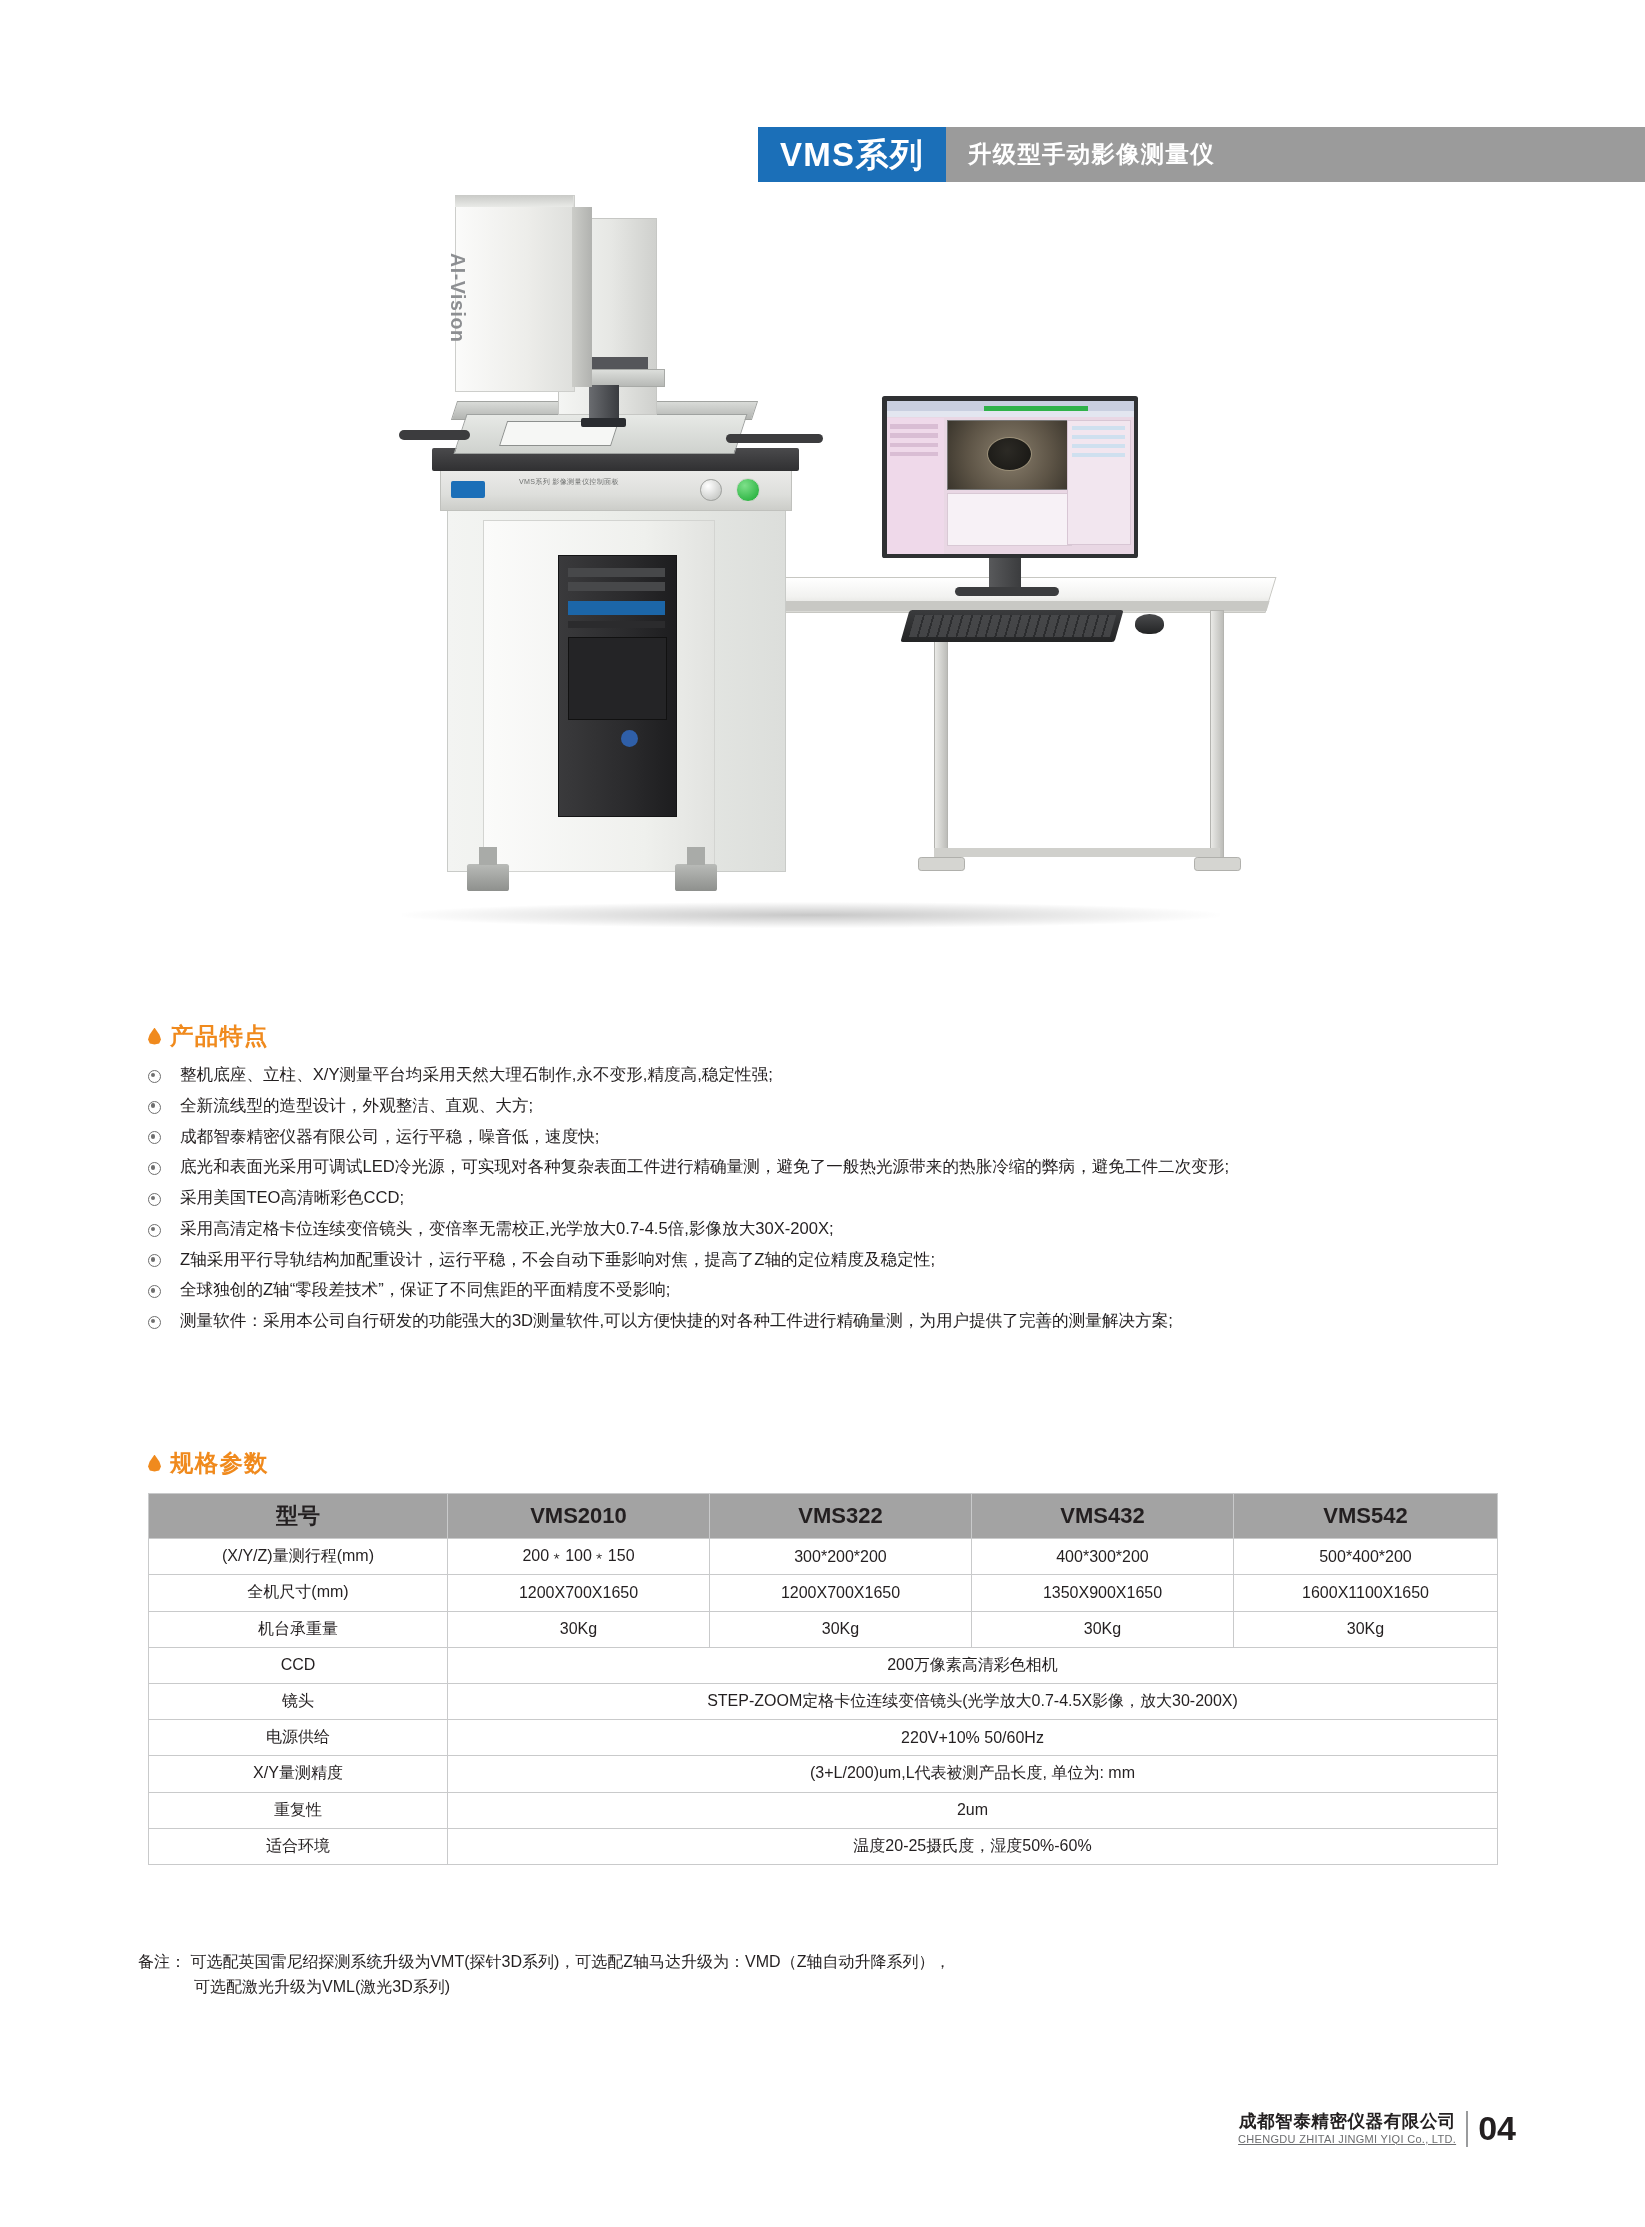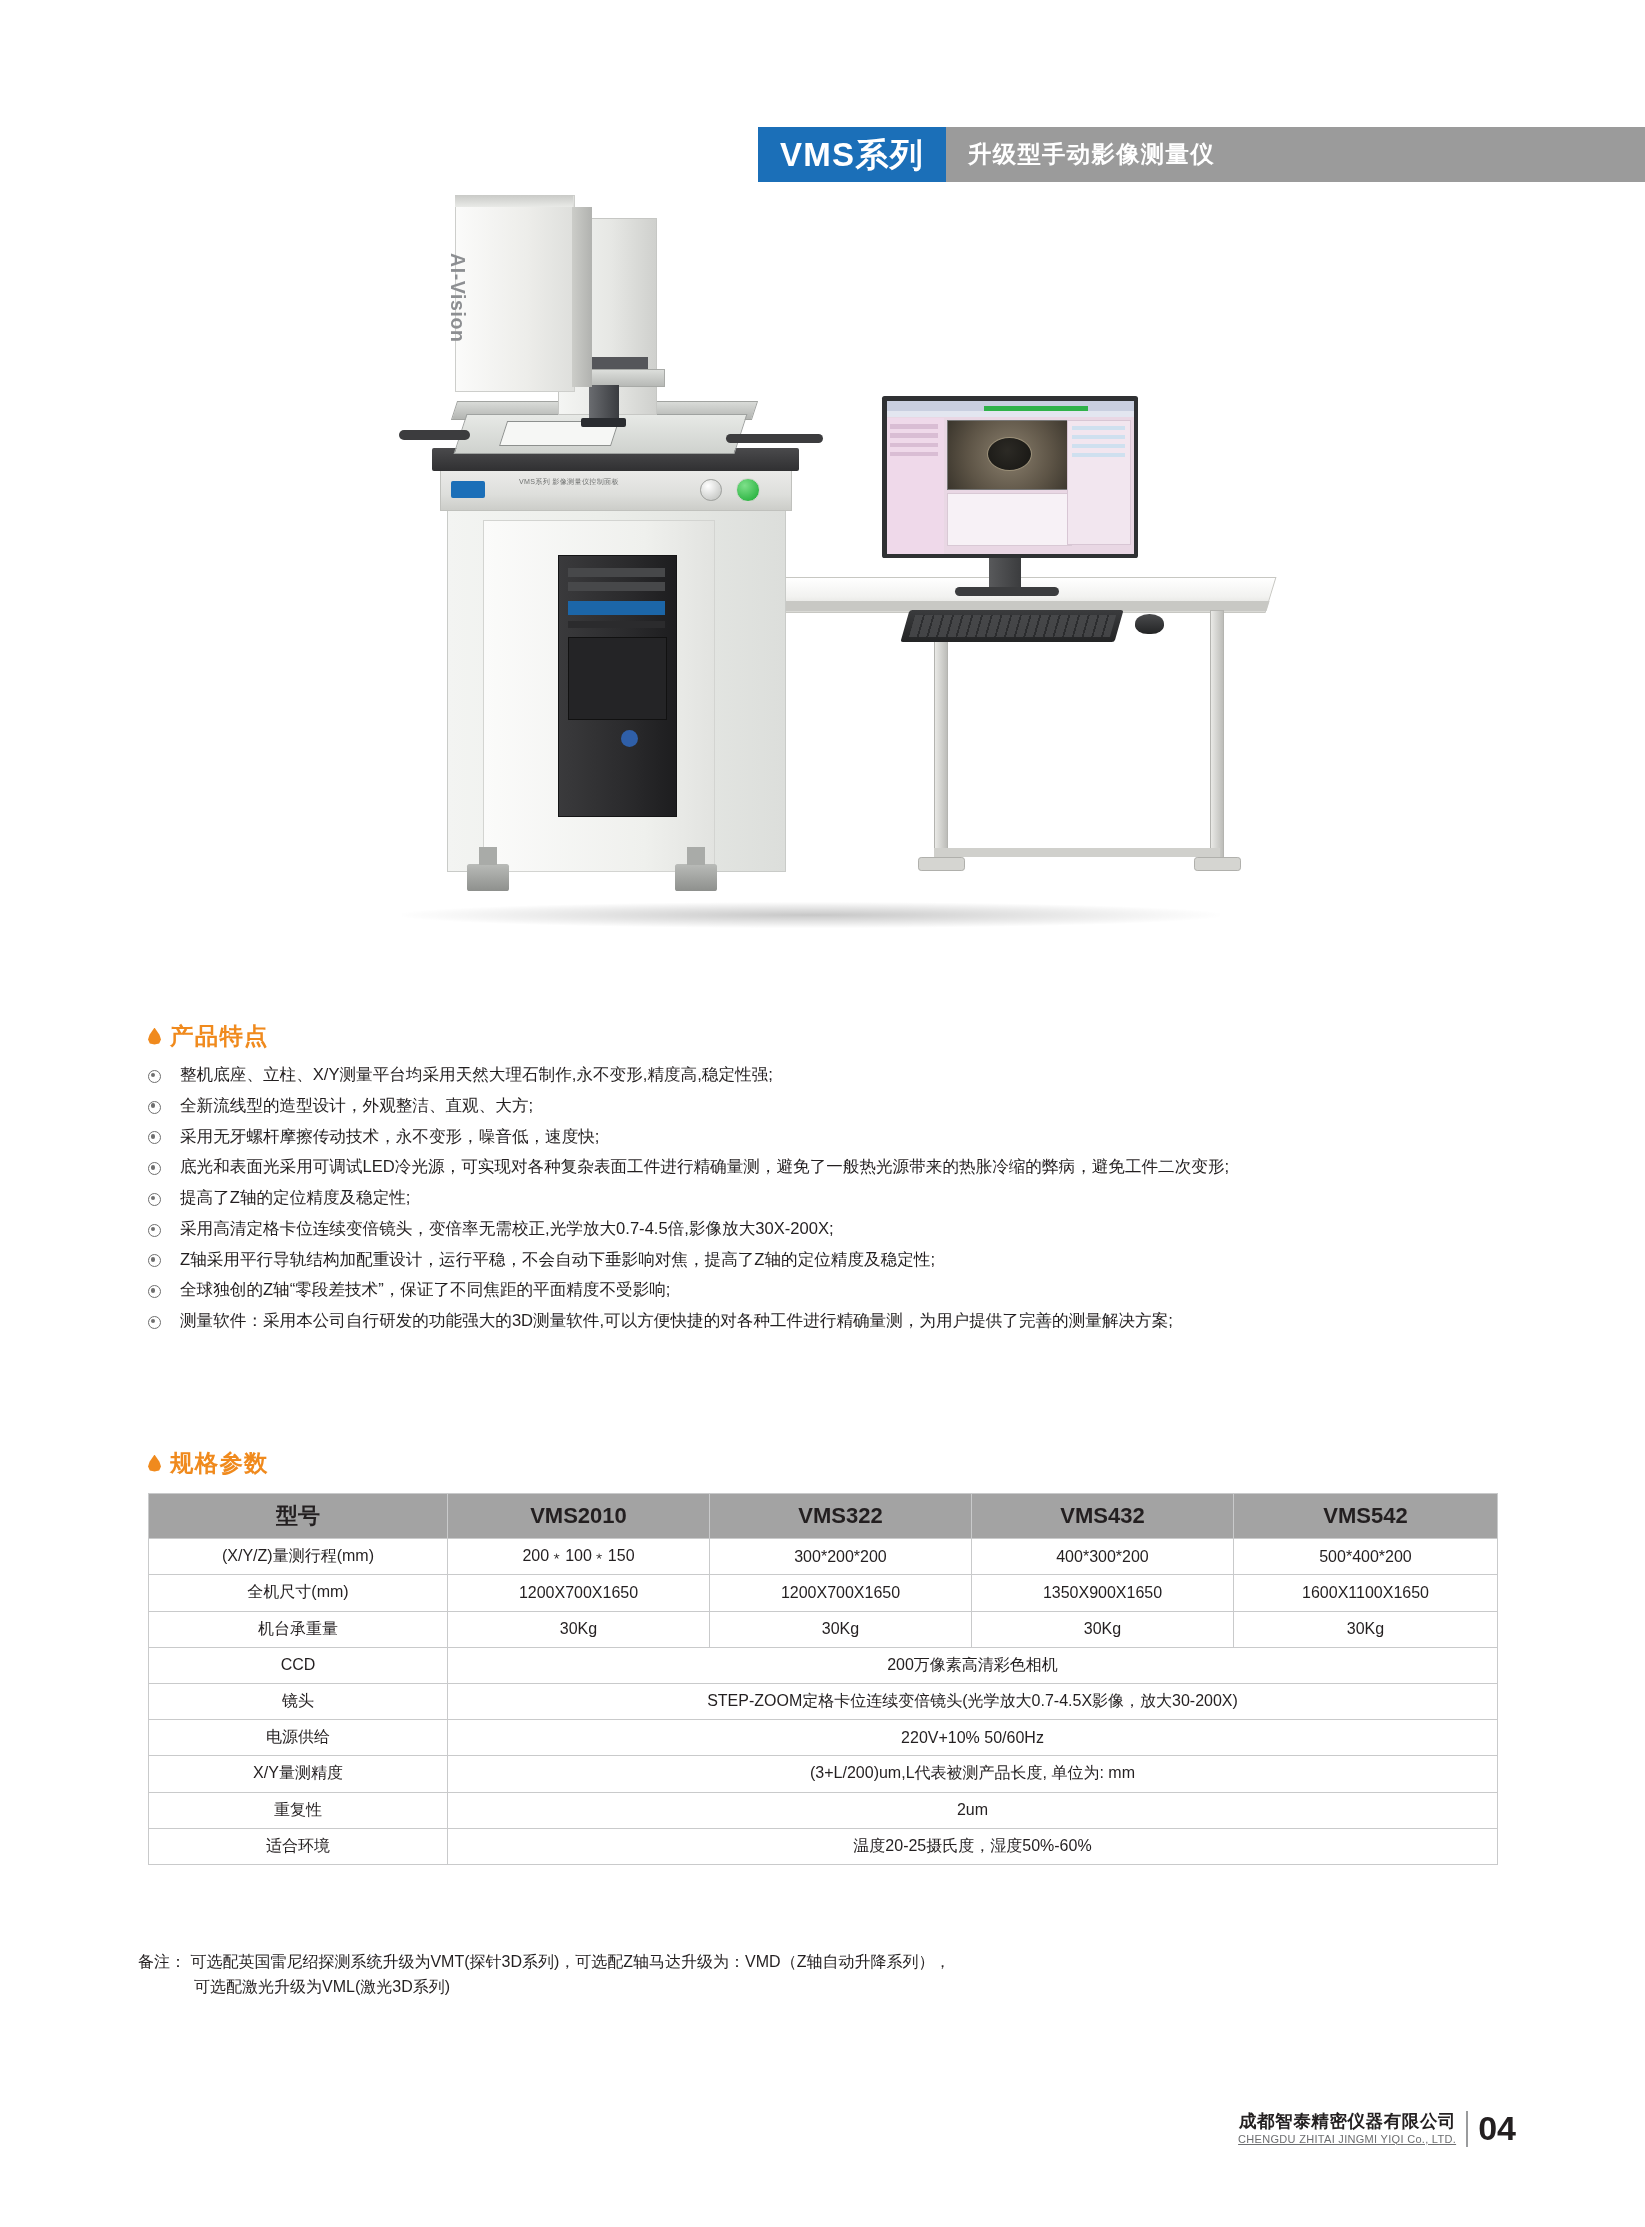--- a/index.html
+++ b/index.html
@@ -662,29 +662,29 @@
   <div class="feature-item">
     <div class="feature-bullet"></div>
     <div class="feature-text">整机底座、立柱、X/Y测量平台均采用天然大理石制作,永不变形,精度高,稳定性强;</div>
   </div>
   <div class="feature-item">
     <div class="feature-bullet"></div>
     <div class="feature-text">全新流线型的造型设计，外观整洁、直观、大方;</div>
   </div>
   <div class="feature-item">
     <div class="feature-bullet"></div>
-    <div class="feature-text">采用无牙螺杆摩擦传动技术，永不变形，噪音低，速度快;</div>
+    <div class="feature-text">成都智泰精密仪器有限公司，运行平稳，噪音低，速度快;</div>
   </div>
   <div class="feature-item">
     <div class="feature-bullet"></div>
     <div class="feature-text">底光和表面光采用可调试LED冷光源，可实现对各种复杂表面工件进行精确量测，避免了一般热光源带来的热胀冷缩的弊病，避免工件二次变形;</div>
   </div>
   <div class="feature-item">
     <div class="feature-bullet"></div>
-    <div class="feature-text">提高了Z轴的定位精度及稳定性;</div>
+    <div class="feature-text">采用美国TEO高清晰彩色CCD;</div>
   </div>
   <div class="feature-item">
     <div class="feature-bullet"></div>
     <div class="feature-text">采用高清定格卡位连续变倍镜头，变倍率无需校正,光学放大0.7-4.5倍,影像放大30X-200X;</div>
   </div>
   <div class="feature-item">
     <div class="feature-bullet"></div>
     <div class="feature-text">Z轴采用平行导轨结构加配重设计，运行平稳，不会自动下垂影响对焦，提高了Z轴的定位精度及稳定性;</div>
   </div>
   <div class="feature-item">

